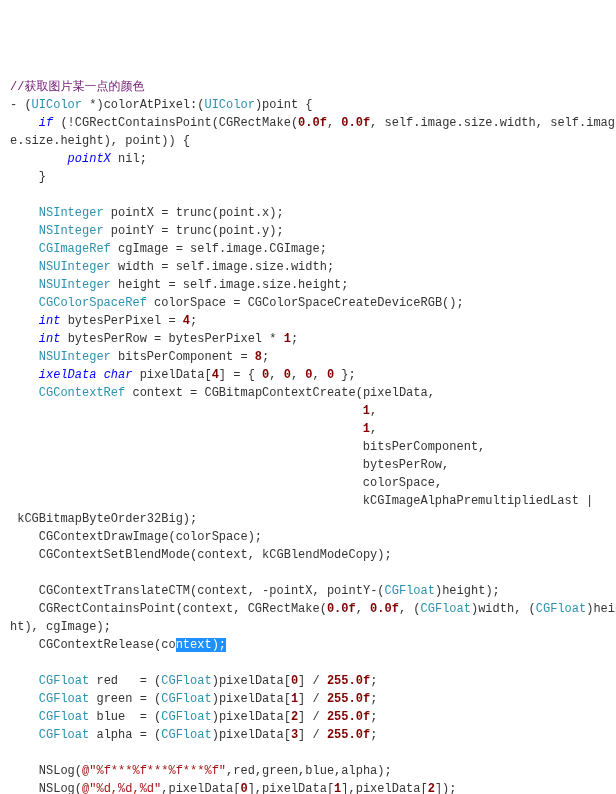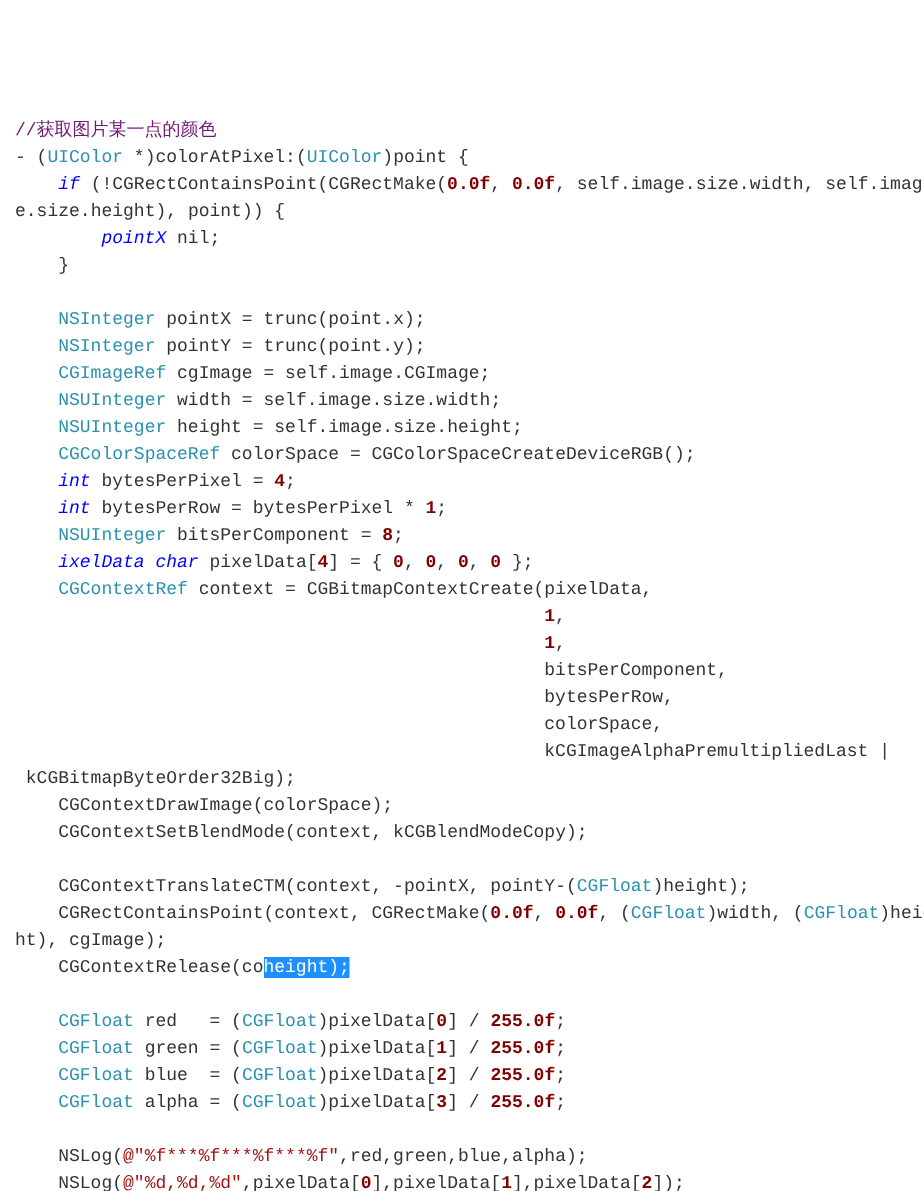--- a/index.html
+++ b/index.html
@@ -55,21 +55,21 @@
                                                  <span data-name="ident">bytesPerRow</span>,
                                                  <span data-name="ident">colorSpace</span>,
                                                  <span data-name="ident">kCGImageAlphaPremultipliedLast</span> |
  <span data-name="ident">kCGBitmapByteOrder32Big</span>);
     <span data-name="fn">CGContextDrawImage</span>(<span data-name="ident">colorSpace</span>);
     <span data-name="fn">CGContextSetBlendMode</span>(<span data-name="ident">context</span>, <span data-name="ident">kCGBlendModeCopy</span>);
     
     <span data-name="fn">CGContextTranslateCTM</span>(<span data-name="ident">context</span>, -<span data-name="ident">pointX</span>, <span data-name="ident">pointY</span>-(<span class="c-type" data-name="type">CGFloat</span>)<span data-name="ident">height</span>);
     <span data-name="fn">CGRectContainsPoint</span>(<span data-name="ident">context</span>, <span data-name="fn">CGRectMake</span>(<span class="c-num" data-name="num">0.0f</span>, <span class="c-num" data-name="num">0.0f</span>, (<span class="c-type" data-name="type">CGFloat</span>)<span data-name="ident">width</span>, (<span class="c-type" data-name="type">CGFloat</span>)heig
 ht), <span data-name="ident">cgImage</span>);
-    <span data-name="fn">CGContextRelease</span>(co<span class="hl" data-name="text-selection">height);</span>
+    <span data-name="fn">CGContextRelease</span>(co<span class="hl" data-name="text-selection">ntext);</span>
     
     <span class="c-type" data-name="type">CGFloat</span> <span data-name="ident">red</span>   = (<span class="c-type" data-name="type">CGFloat</span>)<span data-name="ident">pixelData</span>[<span class="c-num" data-name="num">0</span>] / <span class="c-num" data-name="num">255.0f</span>;
     <span class="c-type" data-name="type">CGFloat</span> <span data-name="ident">green</span> = (<span class="c-type" data-name="type">CGFloat</span>)<span data-name="ident">pixelData</span>[<span class="c-num" data-name="num">1</span>] / <span class="c-num" data-name="num">255.0f</span>;
     <span class="c-type" data-name="type">CGFloat</span> <span data-name="ident">blue</span>  = (<span class="c-type" data-name="type">CGFloat</span>)<span data-name="ident">pixelData</span>[<span class="c-num" data-name="num">2</span>] / <span class="c-num" data-name="num">255.0f</span>;
     <span class="c-type" data-name="type">CGFloat</span> <span data-name="ident">alpha</span> = (<span class="c-type" data-name="type">CGFloat</span>)<span data-name="ident">pixelData</span>[<span class="c-num" data-name="num">3</span>] / <span class="c-num" data-name="num">255.0f</span>;
     
     <span data-name="fn">NSLog</span>(<span class="c-str" data-name="string">@"%f***%f***%f***%f"</span>,<span data-name="ident">red</span>,<span data-name="ident">green</span>,<span data-name="ident">blue</span>,<span data-name="ident">alpha</span>);
     <span data-name="fn">NSLog</span>(<span class="c-str" data-name="string">@"%d,%d,%d"</span>,<span data-name="ident">pixelData</span>[<span class="c-num" data-name="num">0</span>],<span data-name="ident">pixelData</span>[<span class="c-num" data-name="num">1</span>],<span data-name="ident">pixelData</span>[<span class="c-num" data-name="num">2</span>]);
     . = [ :,[],[],p
 ixelData[]];

